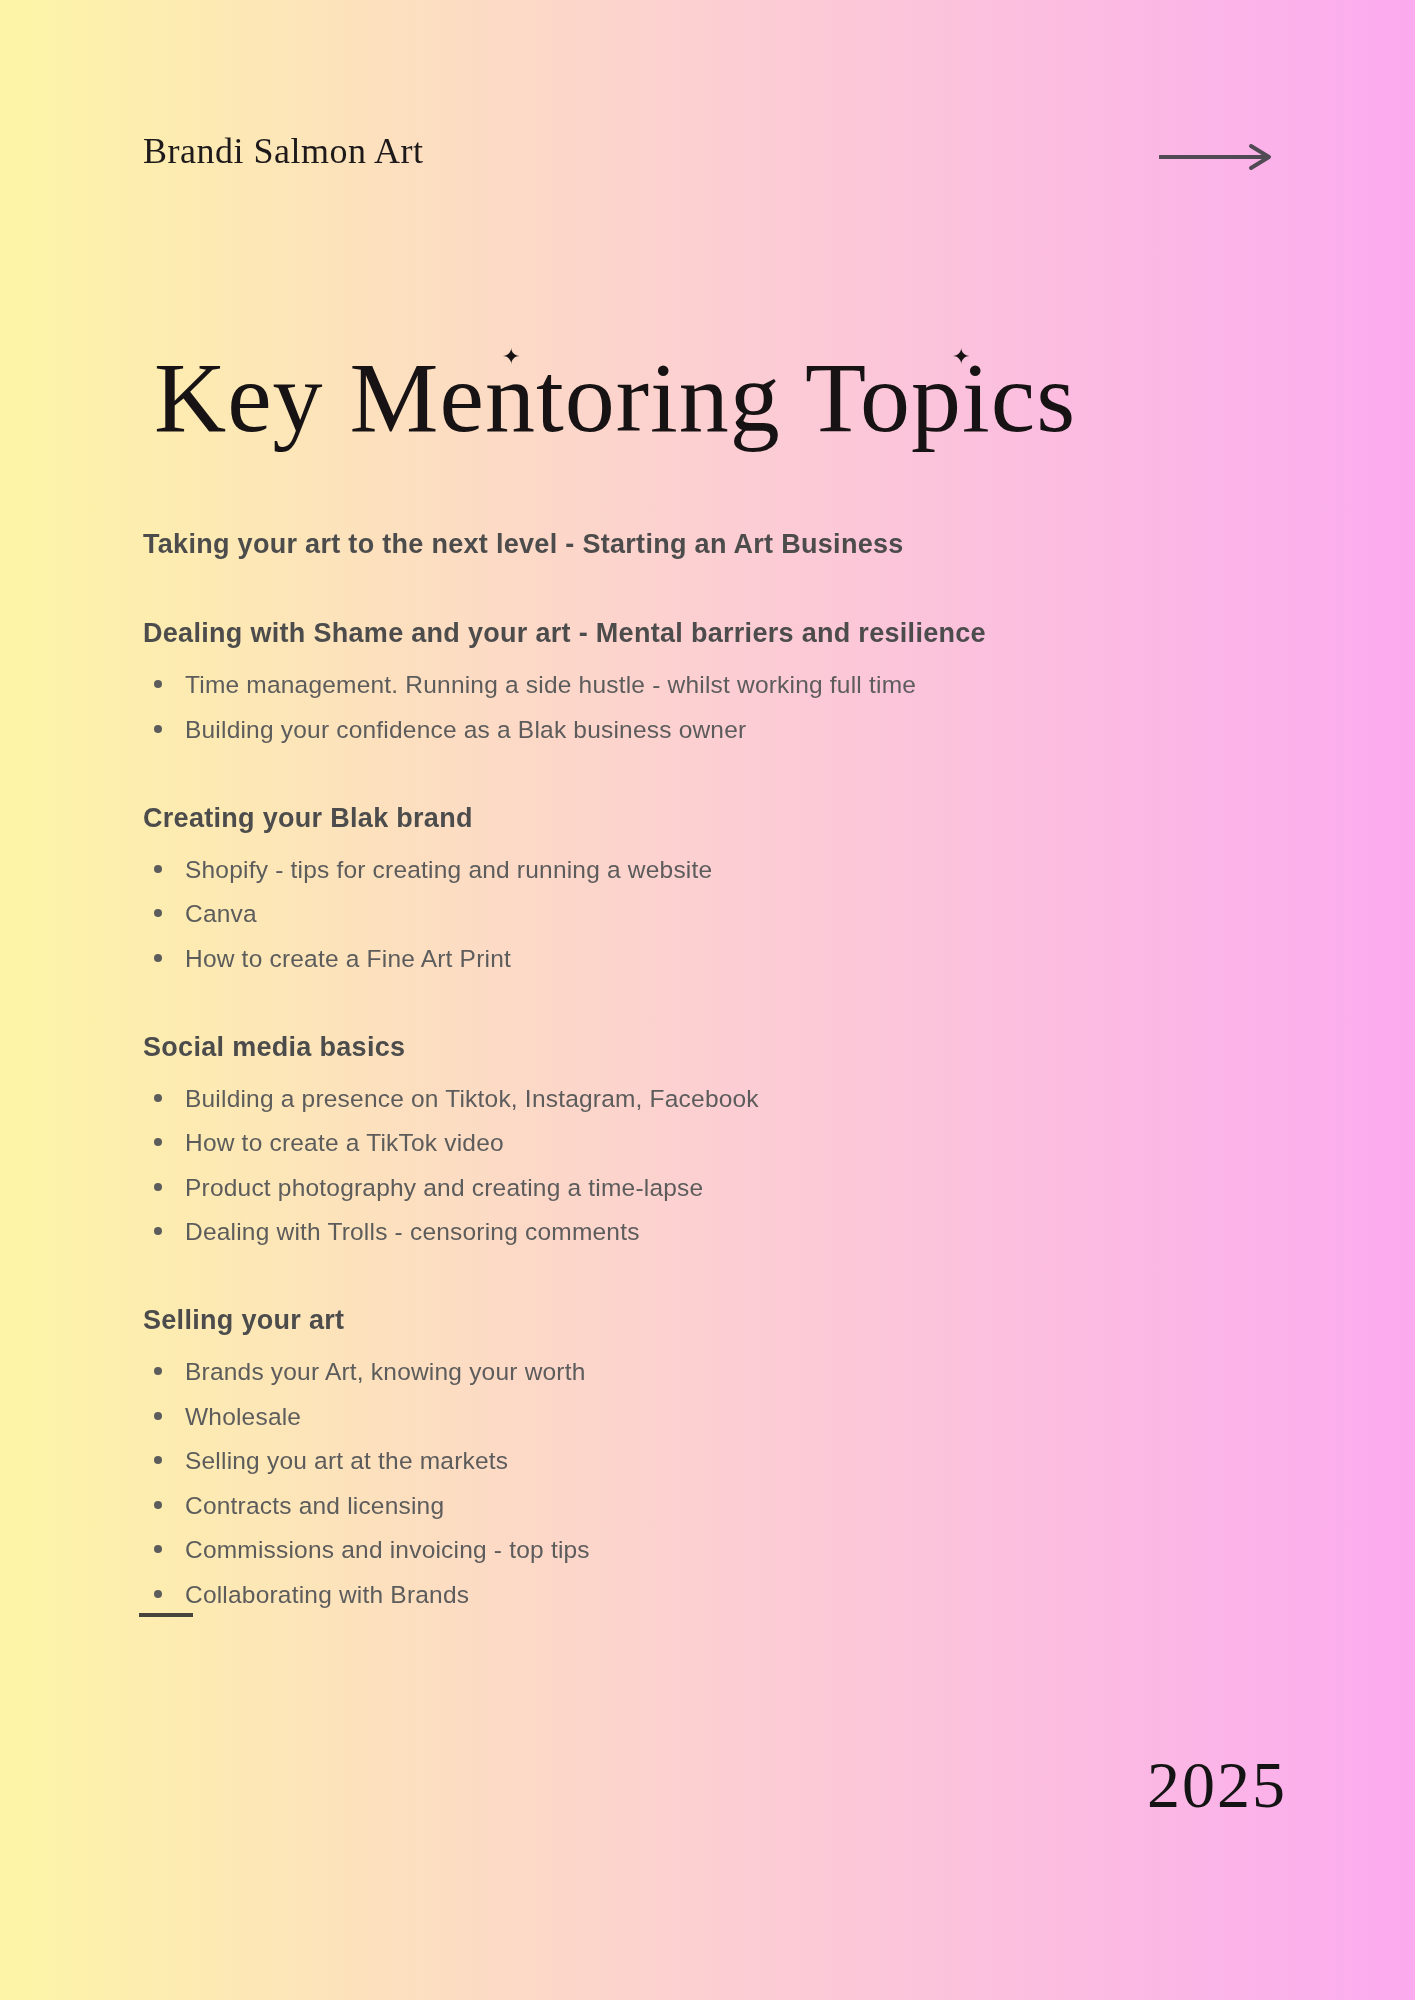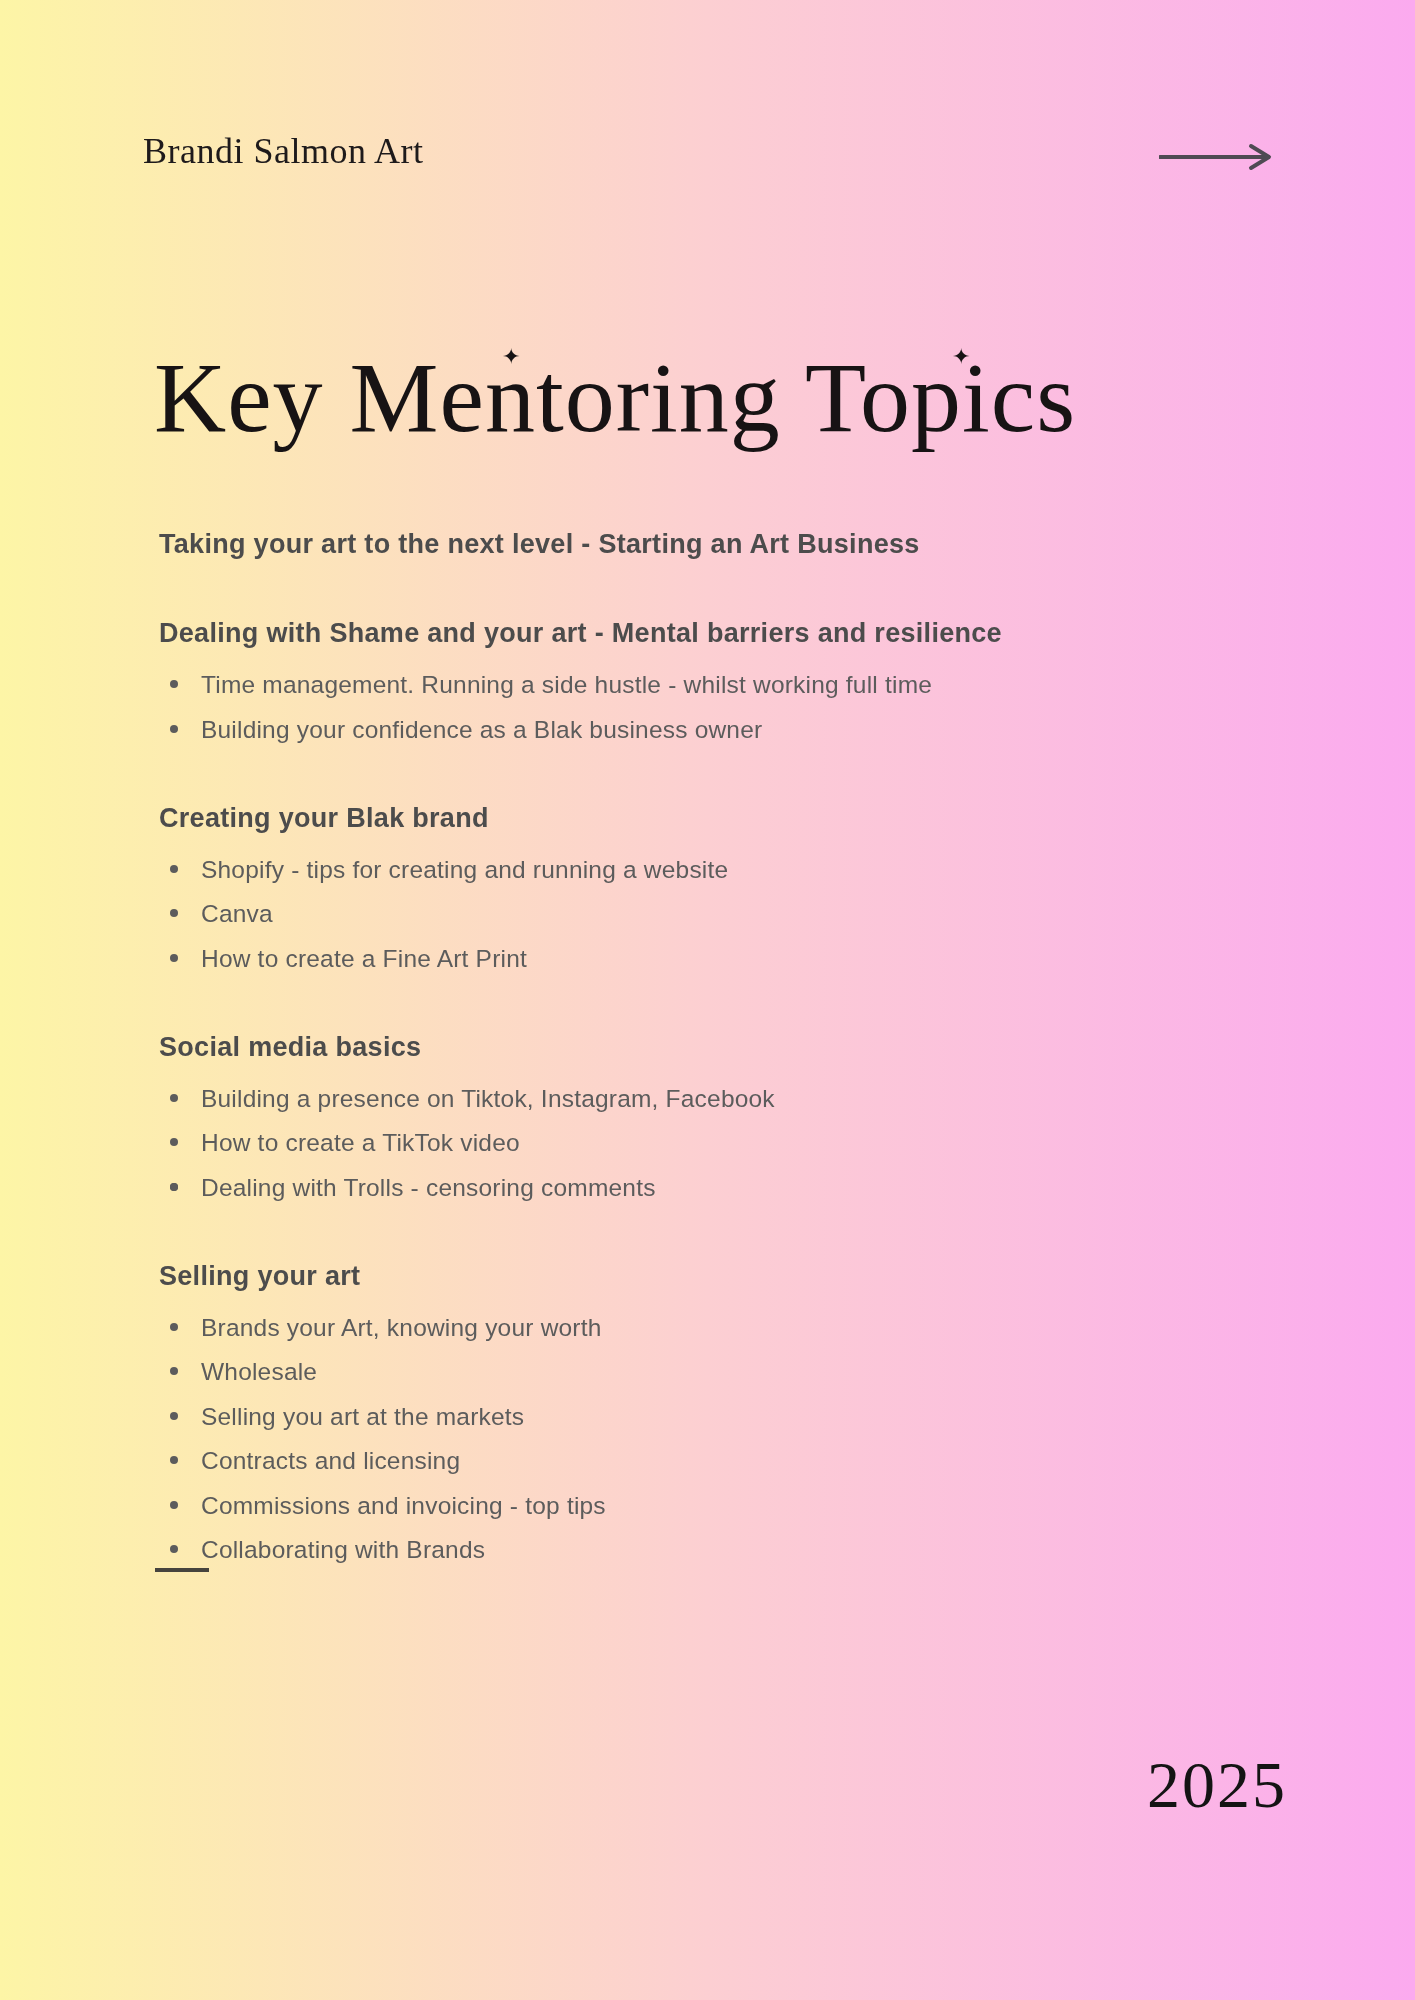--- a/index.html
+++ b/index.html
@@ -23,21 +23,21 @@
     font-family:"Liberation Serif",serif;
     font-size:100px;font-weight:400;color:#171314;
     letter-spacing:1px;white-space:nowrap;line-height:1.2;
   }
   .sparkle{
     position:absolute;
     font-size:22px;color:#171314;line-height:1;
   }
   .sparkle-1{left:502px;top:346px;}
   .sparkle-2{left:952px;top:346px;}
-  .content{position:absolute;left:143px;top:529px;right:120px;margin-left:16px;}
+  .content{position:absolute;left:143px;top:529px;right:120px;}
   .section{margin:0 0 58px 0;}
   .section h2{
     margin:0 0 21px 0;
     font-size:27px;font-weight:700;color:#4c4c4c;
     letter-spacing:0.3px;line-height:31px;
   }
   .section ul{list-style:none;margin:0;padding:0;}
   .section li{
     position:relative;
     padding-left:42px;
@@ -121,20 +121,21 @@
         <li>
           <span class="dot"></span>
           <span>Building a presence on Tiktok, Instagram, Facebook</span>
         </li>
         <li>
           <span class="dot"></span>
           <span>How to create a TikTok video</span>
         </li>
         <li>
           <span class="dot"></span>
+          <span>Product photography and creating a time-lapse</span>
         </li>
         <li>
           <span class="dot"></span>
           <span>Dealing with Trolls - censoring comments</span>
         </li>
       </ul>
     </section>
 
     <section class="section">
       <h2>Selling your art</h2>

